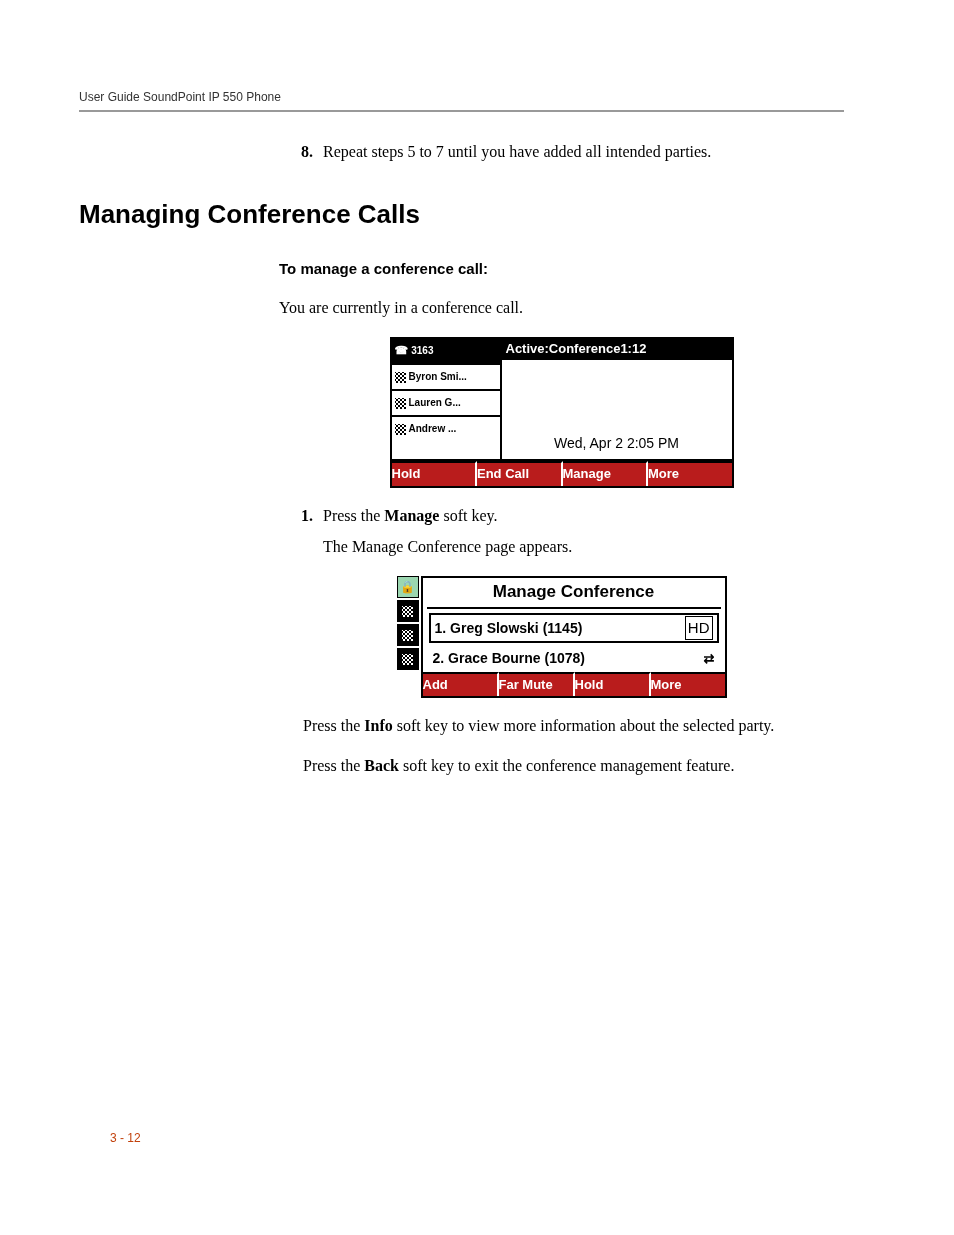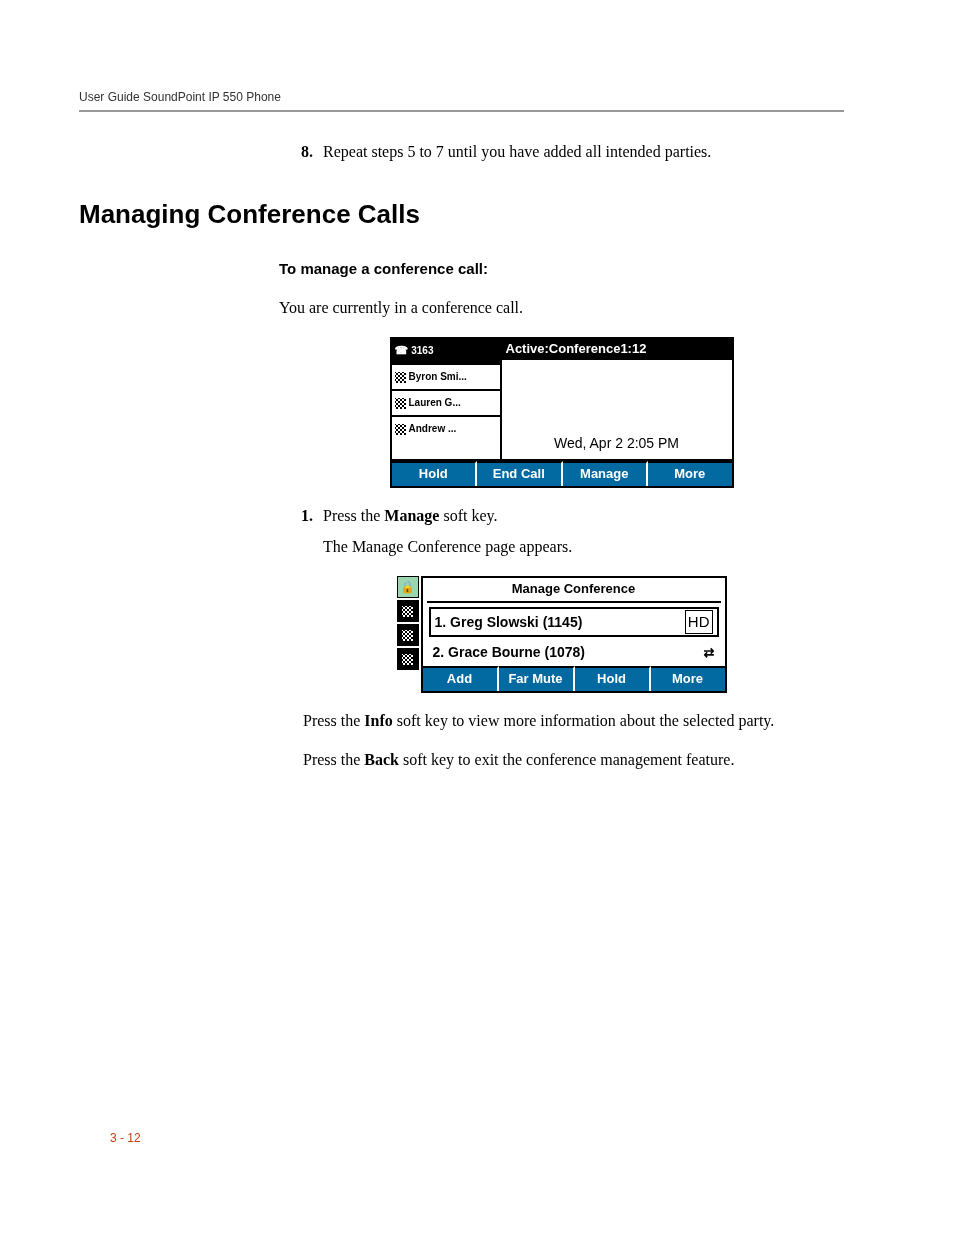--- a/index.html
+++ b/index.html
@@ -148,23 +148,23 @@
     align-items: flex-end;
     justify-content: center;
     font-size: 14px;
     padding-bottom: 6px;
   }
   .softkeys {
     display: flex;
   }
   .softkeys .sk {
     flex: 1;
-    background: #0369a1;
+    background: #b91c1c;
     color: #fff;
-    text-align: center;
+    text-align: left;
     font-size: 13px;
     font-weight: bold;
     padding: 2px 0;
     border-right: 2px solid #fff;
     border-top: 2px solid #000;
   }
   .softkeys .sk:last-child { border-right: none; }
 
   .grid-icon {
     display: inline-block;
@@ -212,21 +212,21 @@
   }
   .lcd2 .mainbox {
     flex: 1;
     border: 2px solid #000;
     background: #fff;
     display: flex;
     flex-direction: column;
   }
   .lcd2 .title {
     text-align: center;
-    font-size: 13px;
+    font-size: 17px;
     font-weight: bold;
     padding: 2px 0;
   }
   .lcd2 .line {
     height: 0;
     border-top: 2px solid #000;
     margin: 0 4px 2px 4px;
   }
   .lcd2 .entry {
     margin: 2px 6px;

